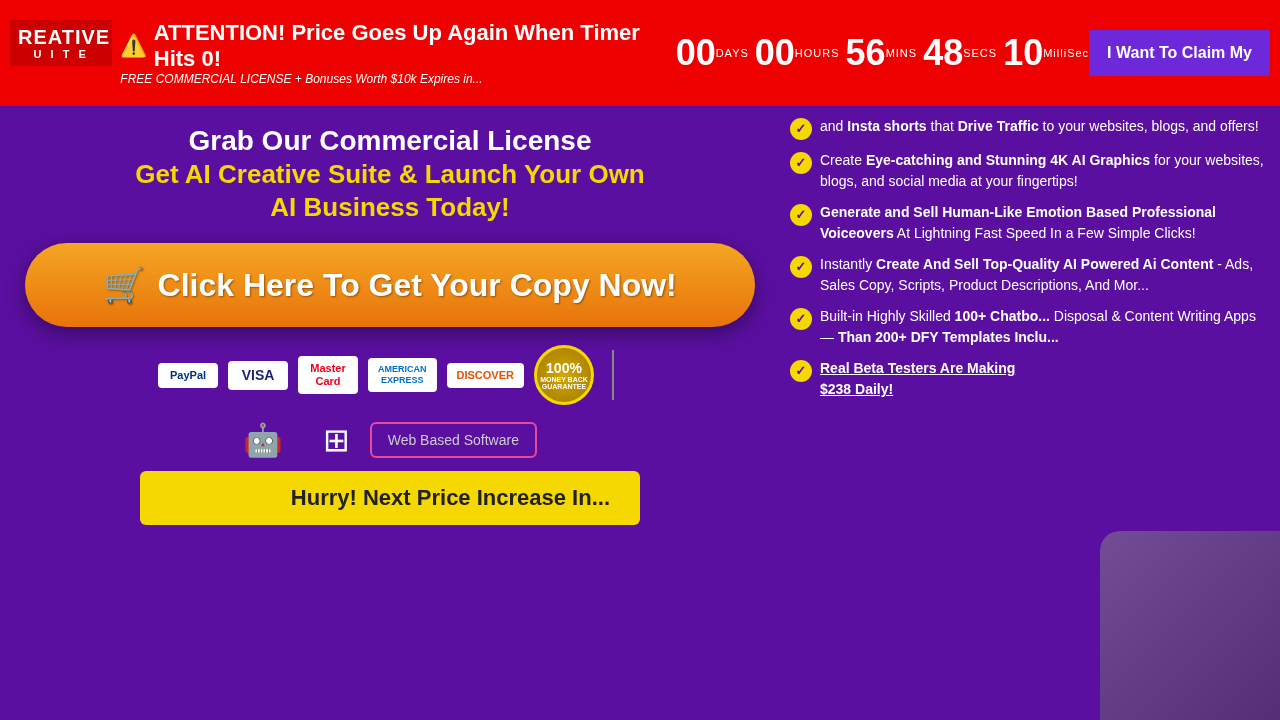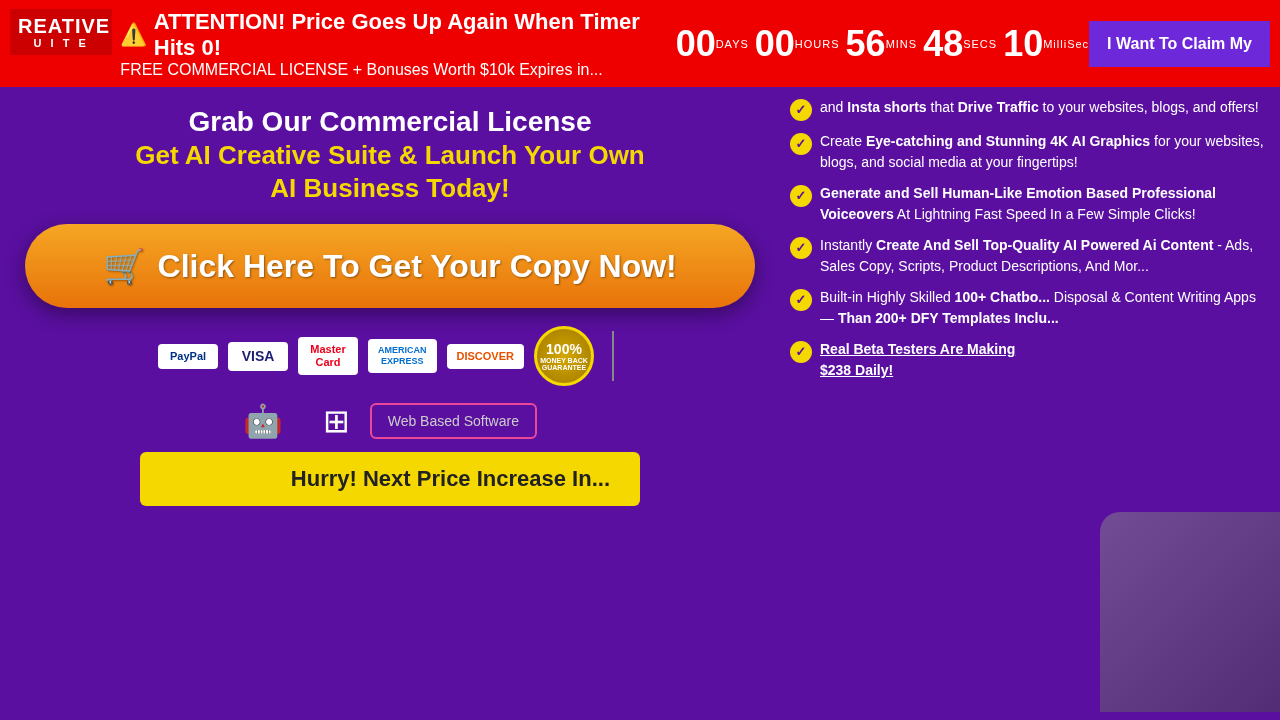--- a/index.html
+++ b/index.html
@@ -12,21 +12,21 @@
     }
 
     
     .top-bar {
       background: #e00;
       color: #fff;
       display: flex;
       align-items: center;
       justify-content: space-between;
       padding: 0 10px;
-      height: 87px;
+      height: 106px;
       position: relative;
     }
     .top-bar-left {
       display: flex;
       align-items: flex-start;
       gap: 8px;
     }
     .logo-area {
       background: #c00;
       color: #fff;
@@ -45,22 +45,23 @@
       justify-content: center;
     }
     .attention-line1 {
       font-size: 22px;
       font-weight: bold;
       display: flex;
       align-items: center;
       gap: 6px;
     }
     .attention-line2 {
-      font-size: 16px;
+      font-size: 12px;
       font-weight: normal;
+      font-style: italic;
     }
     .warning-icon {
       font-size: 22px;
     }
 
     
     .timer-area {
       display: flex;
       gap: 6px;
       align-items: center;

